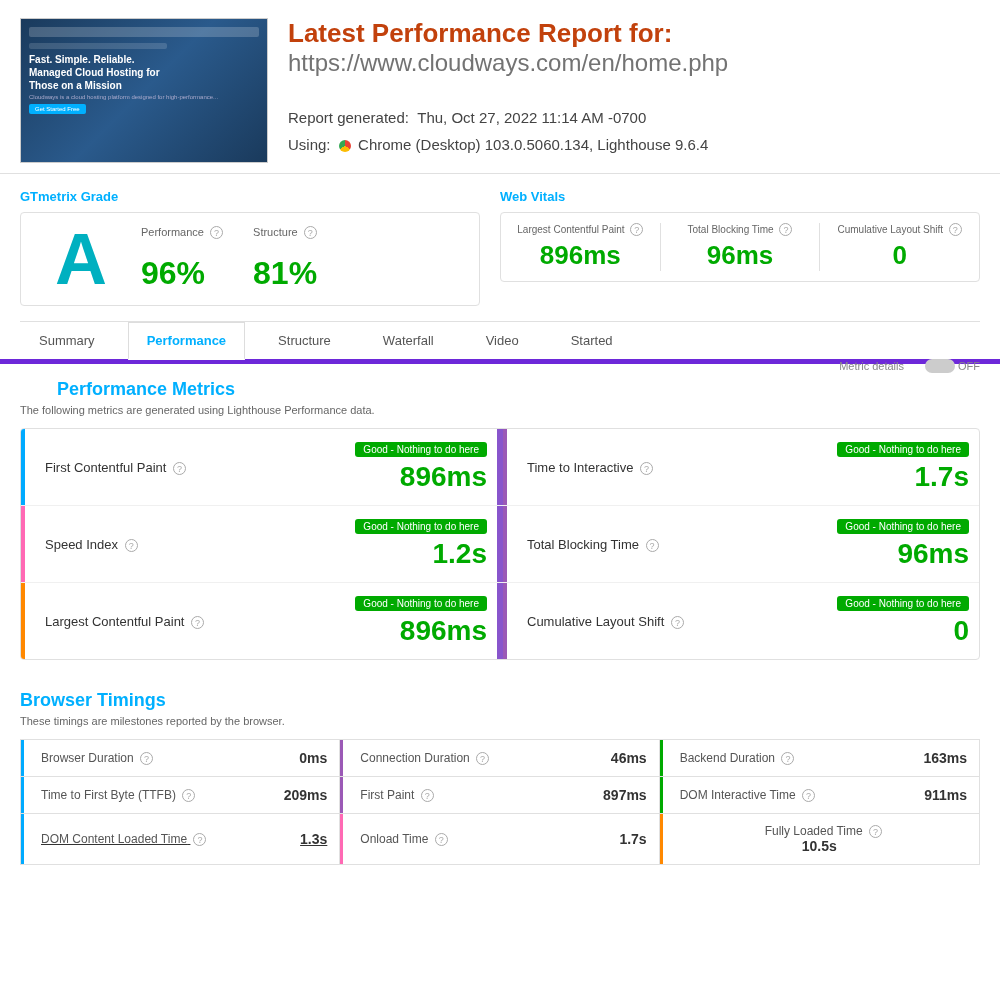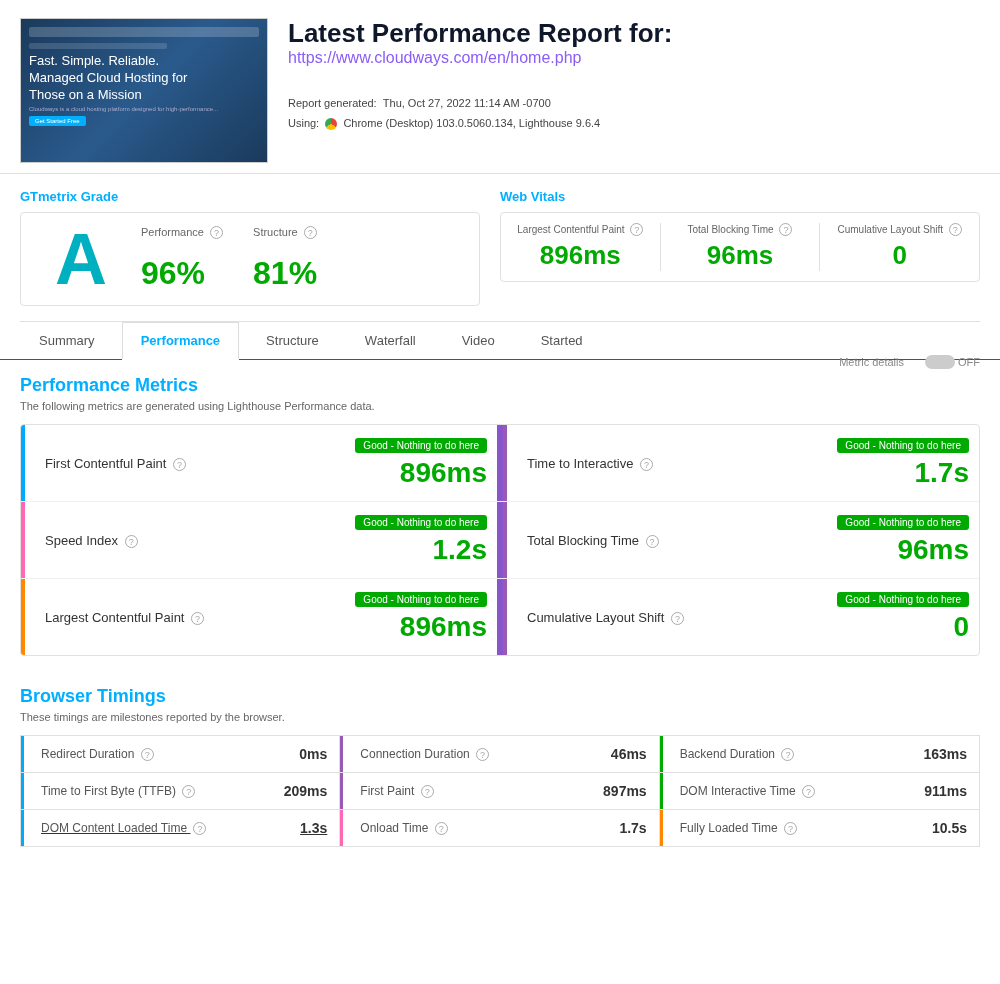--- a/index.html
+++ b/index.html
@@ -2,28 +2,28 @@
 <html><head>
   <meta charset="utf-8">
   <style>
     * { box-sizing: border-box; margin: 0; padding: 0; }
     body { font-family: Arial, sans-serif; background: #fff; color: #333; font-size: 13px; width: 1000px; }
 
     .header-section { display: flex; align-items: flex-start; padding: 18px 20px 10px 20px; border-bottom: 1px solid #e0e0e0; }
     .header-screenshot { width: 248px; height: 145px; background: #1a3a5c; flex-shrink: 0; border: 1px solid #ccc; overflow: hidden; position: relative; }
     .screenshot-mock { width: 100%; height: 100%; background: linear-gradient(135deg, #1a3a5c 0%, #2a5a8c 50%, #1a3a5c 100%); display: flex; flex-direction: column; align-items: flex-start; padding: 8px; }
     .screenshot-nav { width: 100%; height: 10px; background: rgba(255,255,255,0.2); border-radius: 2px; margin-bottom: 6px; }
-    .screenshot-text { color: #fff; font-size: 13px; font-weight: normal; line-height: 1.3; }
+    .screenshot-text { color: #fff; font-size: 10px; font-weight: bold; line-height: 1.3; }
     .screenshot-subtext { color: #aac; font-size: 6px; margin-top: 2px; }
     .screenshot-btn { background: #00b0ff; color: #fff; font-size: 6px; padding: 2px 6px; border-radius: 2px; margin-top: 4px; }
 
     .header-info { flex: 1; padding-left: 20px; }
-    .report-title { font-size: 26px; font-weight: bold; color: #0f172a; line-height: 1.2; }
-    .report-url { font-size: 16px; color: #8b5cf6; margin-bottom: 10px; }
-    .report-meta { font-size: 11px; color: #666; line-height: 1.8; margin-top: 27px; }
+    .report-title { font-size: 26px; font-weight: bold; color: #c2410c; line-height: 1.2; }
+    .report-url { font-size: 24px; color: #737373; margin-bottom: 10px; }
+    .report-meta { font-size: 15px; color: #666; line-height: 1.8; margin-top: 27px; }
     .report-meta span { color: #444; }
     .flag { display: inline-block; width: 14px; height: 10px; background: linear-gradient(to bottom, #ff0000 33%, #fff 33%, #fff 66%, #ff0000 66%); margin-right: 3px; vertical-align: middle; }
     .chrome-icon { display: inline-block; width: 12px; height: 12px; border-radius: 50%; background: conic-gradient(#ea4335 0deg 120deg, #fbbc04 120deg 240deg, #34a853 240deg 360deg); margin-right: 3px; vertical-align: middle; }
 
     .grades-section { display: flex; padding: 15px 20px; gap: 20px; }
     
     .gtmetrix-grade { flex: 0 0 460px; }
     .gtmetrix-grade h3 { font-size: 13px; color: #00b0ff; font-weight: bold; margin-bottom: 8px; }
     .grade-box { display: flex; align-items: center; border: 1px solid #e0e0e0; border-radius: 4px; padding: 10px 15px; gap: 15px; }
     .grade-letter { font-size: 72px; font-weight: bold; color: #00b0c0; line-height: 1; width: 90px; text-align: center; }
@@ -33,26 +33,26 @@
     .grade-metric-value { font-size: 32px; font-weight: bold; color: #00aa00; }
 
     .web-vitals { flex: 1; }
     .web-vitals h3 { font-size: 13px; color: #00b0ff; font-weight: bold; margin-bottom: 8px; }
     .vitals-box { display: flex; border: 1px solid #e0e0e0; border-radius: 4px; padding: 10px; gap: 10px; }
     .vital-item { flex: 1; text-align: center; }
     .vital-label { font-size: 10px; color: #666; margin-bottom: 4px; }
     .vital-value { font-size: 26px; font-weight: bold; color: #00aa00; }
     .vital-divider { width: 1px; background: #e0e0e0; }
 
-    .tabs-section { border-bottom: 1px solid #6d28d9; padding: 0 20px; display: flex; gap: 8px; }
+    .tabs-section { border-bottom: 5px solid #6d28d9; padding: 0 20px; display: flex; gap: 14px; }
     .tab { padding: 10px 18px; font-size: 13px; cursor: pointer; border: 1px solid transparent; border-bottom: none; color: #555; }
     .tab.active { border-color: #ddd; border-bottom: 2px solid #fff; color: #00b0ff; font-weight: bold; border-bottom: 2px solid #fff; margin-bottom: -1px; background: #fff; }
 
     .performance-section { padding: 15px 20px; }
-    .section-title { font-size: 18px; font-weight: bold; color: #00b0ff; margin-bottom: 4px; }
+    .section-title { font-size: 18px; font-weight: bold; color: #00b0ff; margin-bottom: 4px; margin-left: 37px; }
     .section-subtitle { font-size: 11px; color: #666; margin-bottom: 12px; }
     .metric-details-toggle { float: right; font-size: 11px; color: #888; display: flex; align-items: center; gap: 21px; margin-top: -20px; }
     .toggle-switch { display: inline-block; width: 30px; height: 14px; background: #ccc; border-radius: 7px; position: relative; }
     .metric-name { flex: 1; font-size: 13px; color: #333; padding-left: 10px; }
     .metric-result { text-align: right; min-width: 160px; }
     .metric-badge { background: #00aa00; color: #fff; font-size: 10px; padding: 2px 8px; border-radius: 3px; margin-bottom: 4px; display: inline-block; }
     .metric-value-display { font-size: 28px; font-weight: bold; color: #00aa00; }
     .metrics-row-wrapper { display: flex; width: 100%; border-bottom: 1px solid #f0f0f0; }
     .metrics-left-col { flex: 1; display: flex; align-items: center; padding: 12px 10px 12px 14px; position: relative; border-right: 3px solid #8855cc; }
     .col-left-accent { position: absolute; left: 0; top: 0; bottom: 0; width: 4px; }
@@ -265,21 +265,21 @@
 </div>
 
 <div class="browser-timings">
   <h3>Browser Timings</h3>
   <div class="browser-subtitle">These timings are milestones reported by the browser.</div>
   <div class="timings-grid">
 
     <div class="timing-cell">
       <div class="timing-left-accent timing-accent-blue"></div>
       <span class="timing-label">
-        <span>Redirect Duration</span>
+        <span>Browser Duration</span>
         <span class="question-mark">?</span>
       </span>
       <span class="timing-value">0ms</span>
     </div>
     <div class="timing-cell">
       <div class="timing-left-accent timing-accent-purple"></div>
       <span class="timing-label">
         <span>Connection Duration</span>
         <span class="question-mark">?</span>
       </span>
@@ -328,21 +328,21 @@
       <span class="timing-value">1.3s</span>
     </div>
     <div class="timing-cell" style="border-bottom:none;align-items:center;">
       <div class="timing-left-accent timing-accent-pink"></div>
       <span class="timing-label">
         <span>Onload Time</span>
         <span class="question-mark">?</span>
       </span>
       <span class="timing-value">1.7s</span>
     </div>
-    <div class="timing-cell" style="border-bottom:none; border-right:none;">
+    <div class="timing-cell" style="border-bottom:none; border-right:none;flex-direction:column;">
       <div class="timing-left-accent timing-accent-orange"></div>
       <span class="timing-label">
         <span>Fully Loaded Time</span>
         <span class="question-mark">?</span>
       </span>
       <span class="timing-value">10.5s</span>
     </div>
   </div>
 </div>
 

